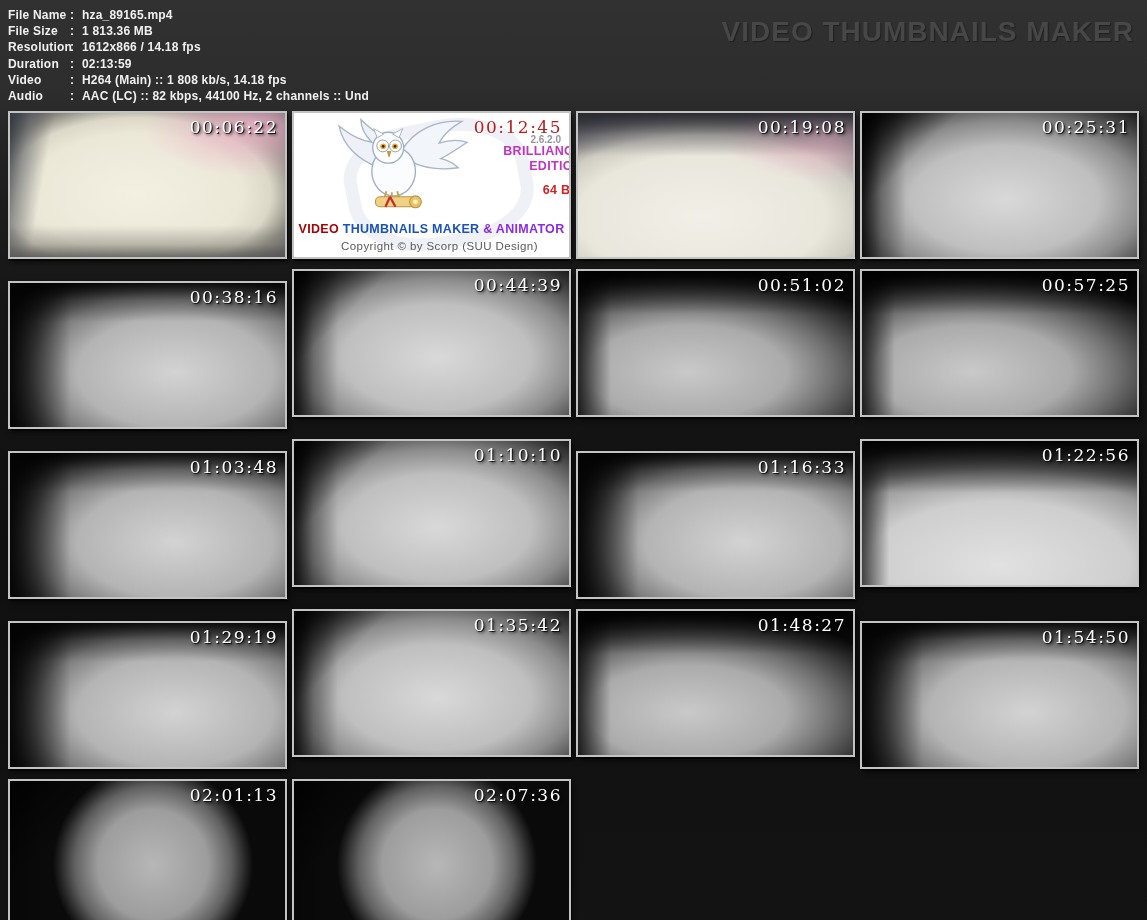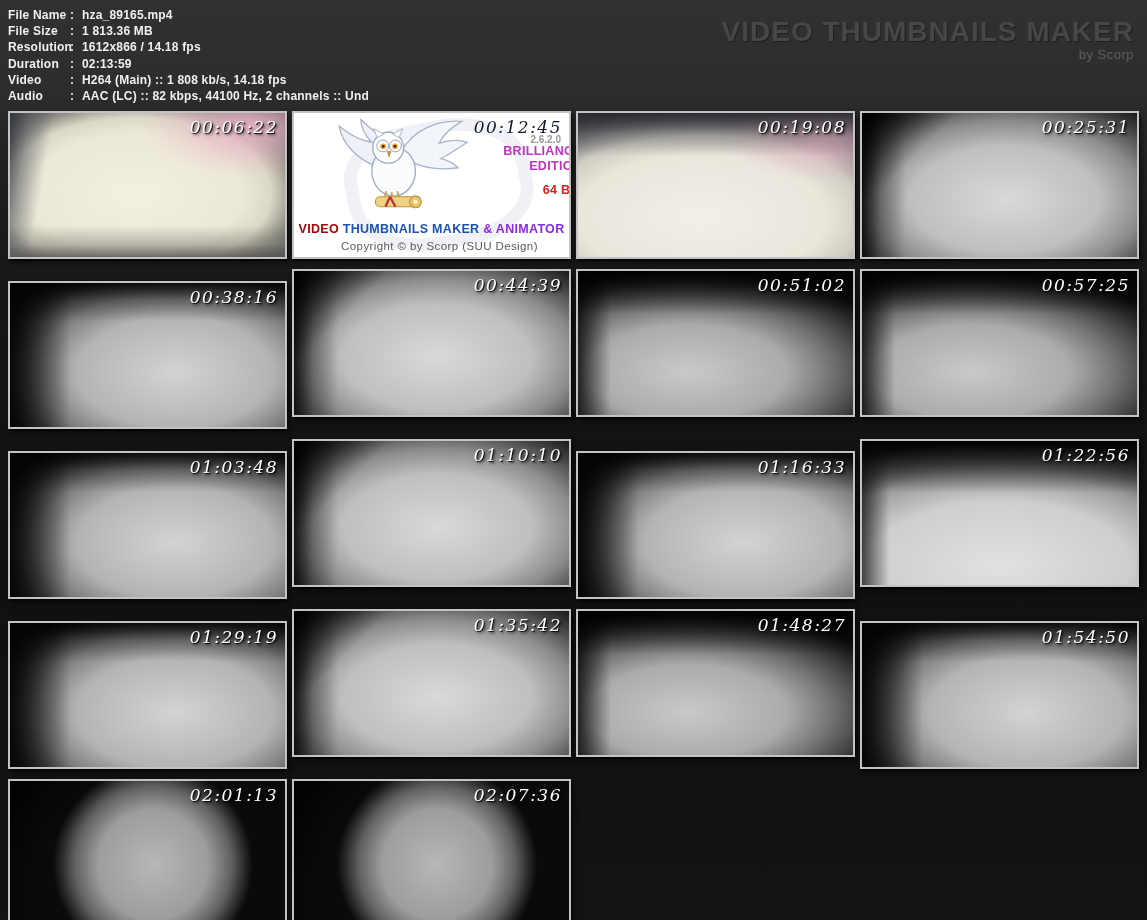--- a/index.html
+++ b/index.html
@@ -23,22 +23,22 @@
   .vtm-sub { font-size:13px; color:#5e5e5e; margin-top:-1px; letter-spacing:.5px; }
 
   
   .grid { margin:7px 8px 0 8px; display:grid; grid-template-columns:repeat(4,1fr);
           column-gap:5px; row-gap:10px; }
   .thumb { position:relative; height:148px; border:2px solid #c3c3c3; overflow:hidden;
            background:#222; box-shadow:1px 2px 0 rgba(0,0,0,.5), 3px 4px 5px rgba(0,0,0,.45); }
 
   .ts { position:absolute; top:4px; right:7px; z-index:5;
         font-family:"DejaVu Serif", serif; font-size:17px; color:#ffffff; letter-spacing:1.5px;
-        text-shadow:1px 1px 0 rgba(10,10,10,.9), 2px 2px 3px rgba(0,0,0,.75); white-space:nowrap;font-style:italic; }
-  .ts--dark { color:#0f172a; text-shadow:1px 1px 0 rgba(255,255,255,.75); }
+        text-shadow:1px 1px 0 rgba(10,10,10,.9), 2px 2px 3px rgba(0,0,0,.75); white-space:nowrap; }
+  .ts--dark { color:#b91c1c; text-shadow:1px 1px 0 rgba(255,255,255,.75); }
 
   
   .thumb--bright { background:
     radial-gradient(ellipse 55% 48% at 88% 10%, rgba(235,180,198,.95), rgba(235,180,198,0) 72%),
     linear-gradient(100deg, rgba(52,55,62,.95) 0%, rgba(86,90,96,.55) 7%, rgba(120,120,120,0) 15%),
     linear-gradient(0deg, rgba(88,86,84,.85) 0%, rgba(122,120,112,.45) 9%, rgba(0,0,0,0) 22%),
     radial-gradient(ellipse 74% 80% at 46% 56%, #f3f0e2 0%, #ece8d8 52%, #dcd8c8 66%, #908d84 78%, #53535a 90%, #3c3d42 100%); }
   .thumb--colorA { background:
     linear-gradient(180deg, rgba(38,38,44,.9) 0%, rgba(70,70,78,.4) 15%, rgba(0,0,0,0) 30%),
     radial-gradient(ellipse 50% 42% at 90% 16%, rgba(238,186,202,.9), rgba(238,186,202,0) 75%),
@@ -113,21 +113,20 @@
         <span class="info-value">H264 (Main) :: 1 808 kb/s, 14.18 fps</span>
       </div>
       <div class="info-row">
         <span class="info-label">Audio</span>
         <span class="info-colon">:</span>
         <span class="info-value">AAC (LC) :: 82 kbps, 44100 Hz, 2 channels :: Und</span>
       </div>
     </div>
   <div class="vtm-watermark">
     <div class="vtm-title">VIDEO THUMBNAILS MAKER</div>
-    <div class="vtm-sub">by Scorp</div>
   </div>
 </div>
 
 <div class="grid">
     <div class="thumb thumb--bright">
     <span class="ts">00:06:22</span>
   </div>
     <div class="thumb thumb--logo">
     <div class="ghost"></div>
     <svg class="owl" viewBox="0 0 170 110" aria-hidden="true">

